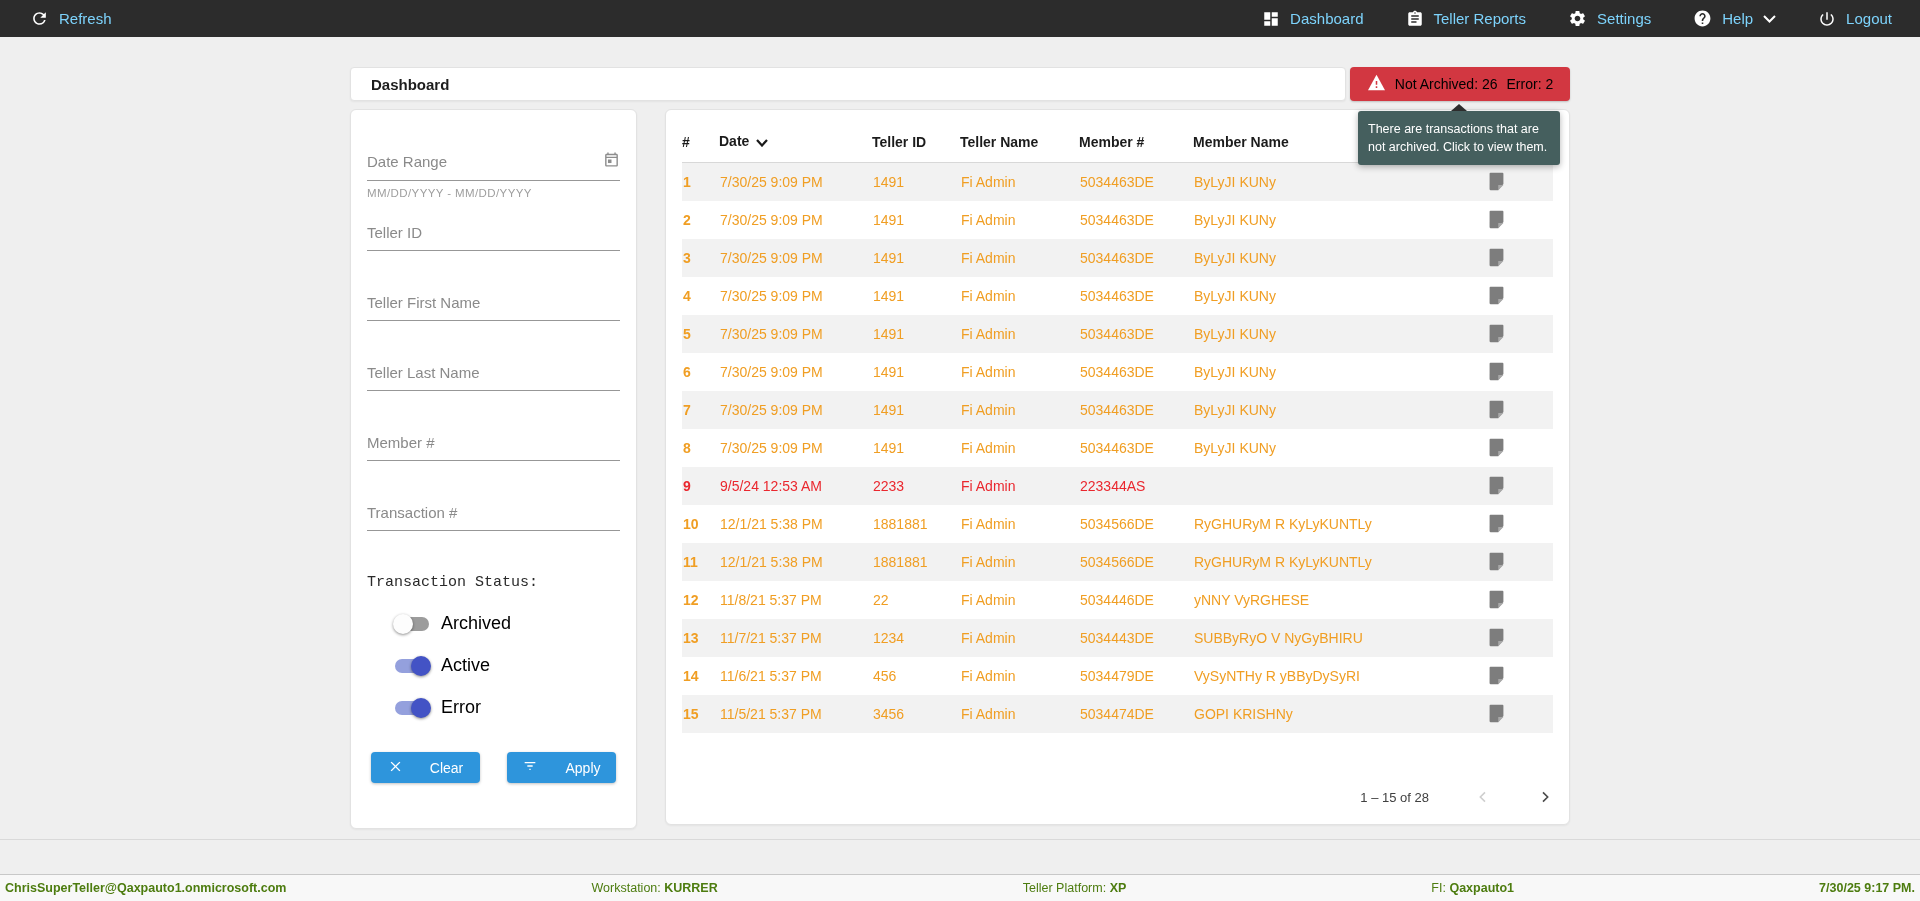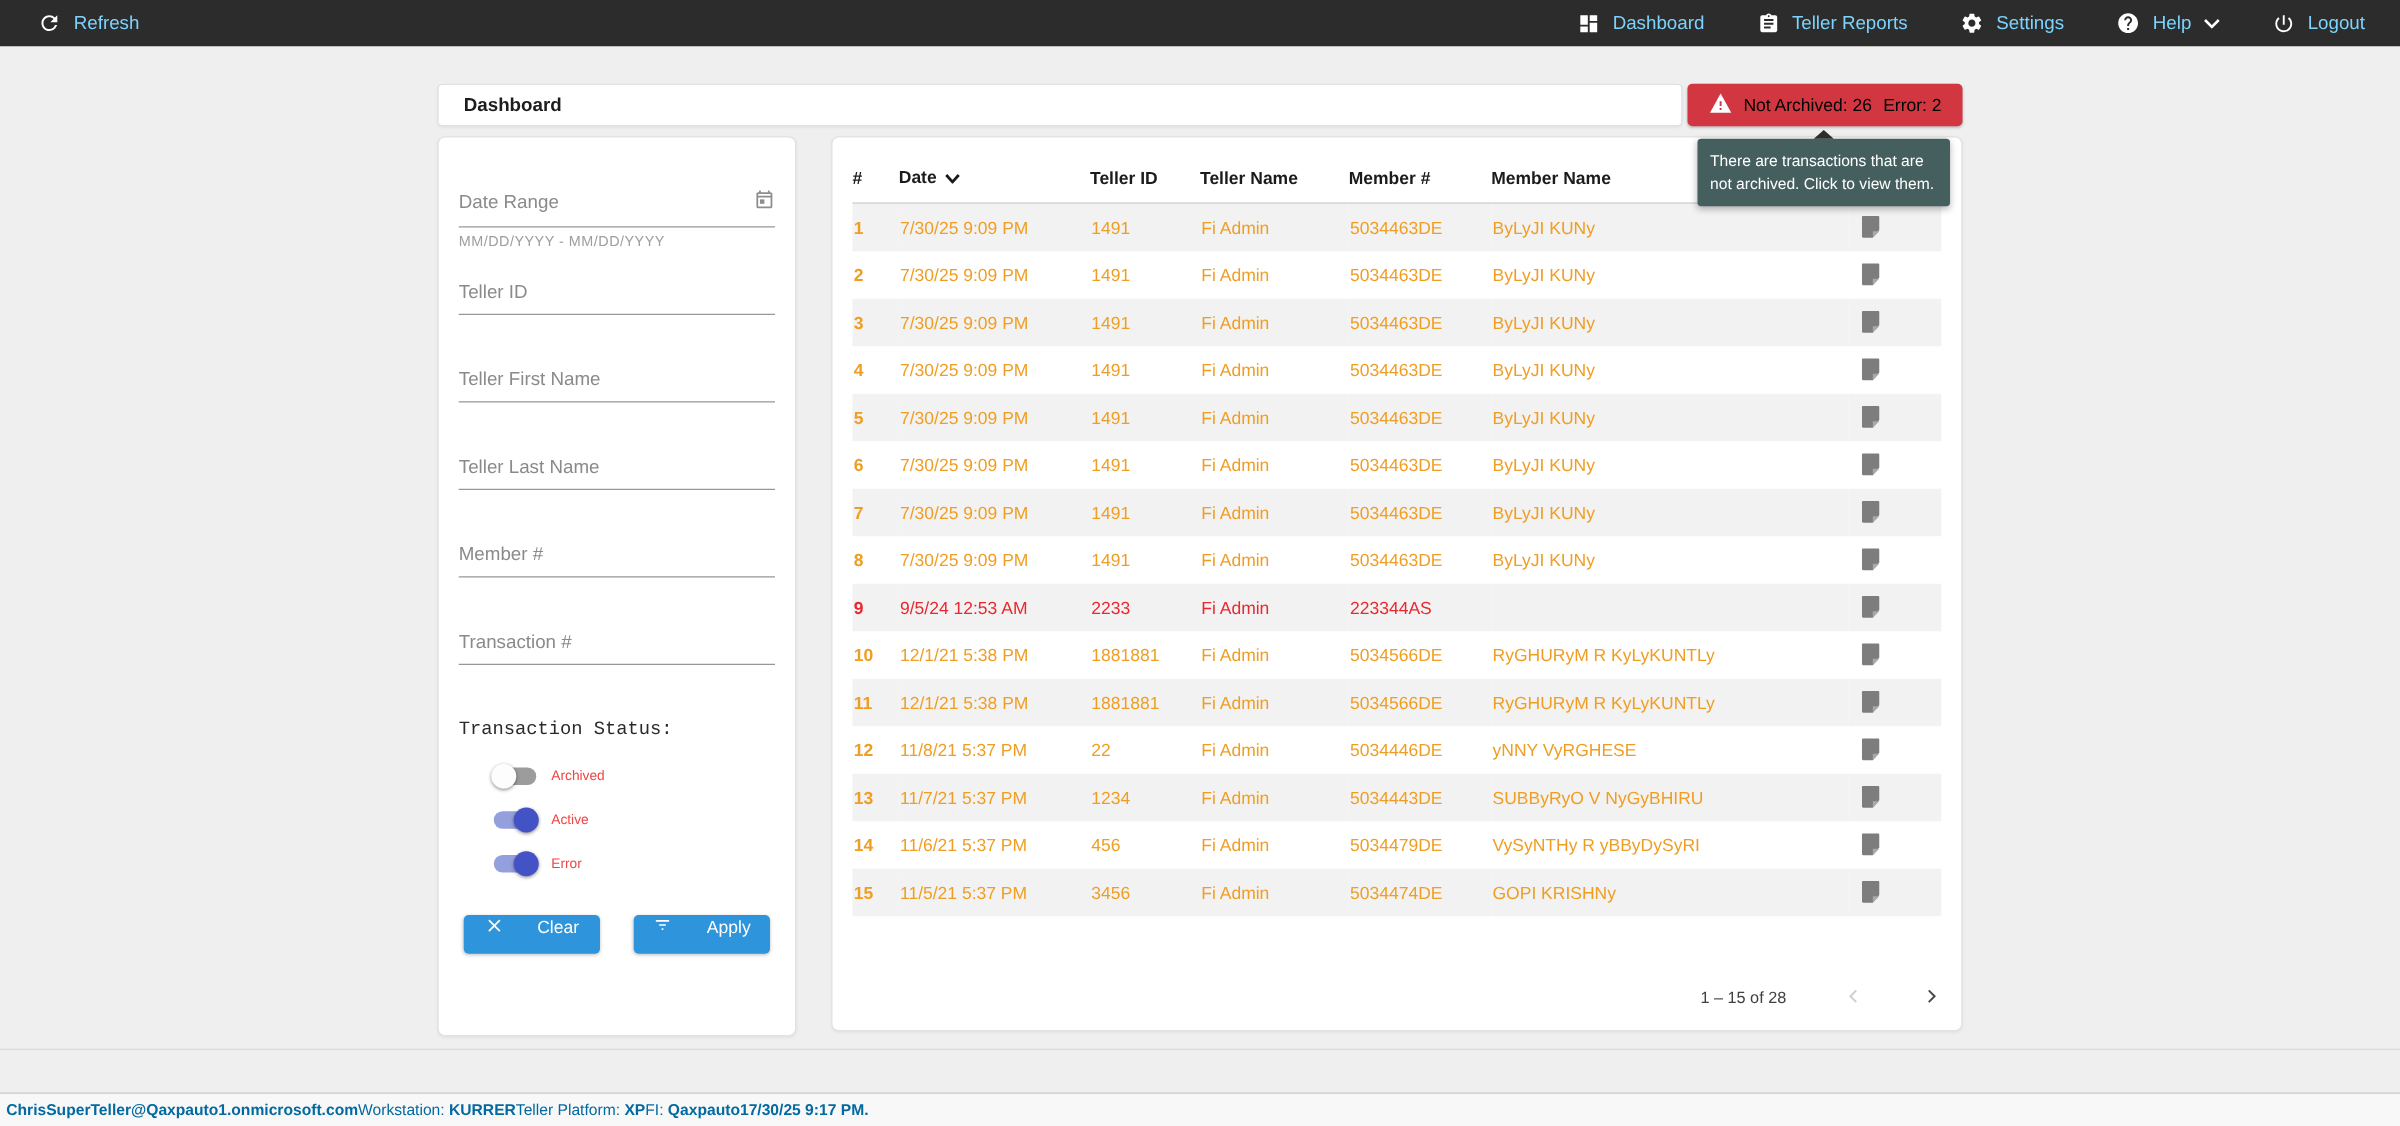--- a/index.html
+++ b/index.html
@@ -57,32 +57,32 @@
   }
   .field { margin-bottom:43px; cursor:text; }
   .field-line {
     display:flex; justify-content:space-between; align-items:center;
     color:#8a8a8a; font-size:15px; padding-bottom:9px; border-bottom:1px solid #979797;
   }
   .field .hint { font-size:11.5px; color:#9e9e9e; margin-top:6px; letter-spacing:.4px; }
   .field.with-hint { margin-bottom:25px; }
   .status-label { color:#2a2a2a; font-size:15px; margin:0 0 22px;font-family:Liberation Mono, monospace; }
   .toggle-row { display:flex; align-items:center; gap:12px; margin:0 0 21px 28px; cursor:pointer; }
-  .toggle-row .tlabel { font-size:11px; color:#ef4444; }
+  .toggle-row .tlabel { font-size:18px; color:#000000; }
   .switch { position:relative; width:34px; height:14px; border-radius:7px; background:#9c9c9c; flex:0 0 auto; }
   .switch .thumb {
     position:absolute; top:-3px; left:-2px; width:20px; height:20px; border-radius:50%;
     background:#fdfdfd; box-shadow:0 1px 3px rgba(0,0,0,.45);
   }
   .switch.on { background:#94a0dd; }
   .switch.on .thumb { left:auto; right:-2px; background:#4353c5; }
   .btn-row { display:flex; gap:27px; margin-top:34px; padding:0 4px; }
   .btn {
     flex:1; height:31px; background:#2e95dc; color:#fff; border:none; border-radius:4px;
-    font-size:14px; font-family:inherit; display:flex; align-items:flex-start; justify-content:center; gap:27px;
+    font-size:14px; font-family:inherit; display:flex; align-items:center; justify-content:center; gap:27px;
     box-shadow:0 1px 3px rgba(0,0,0,.25); cursor:pointer;
   }
 
   
   .table-card {
     flex:1; height:716px; background:#fff; border:1px solid #e2e2e2; border-radius:6px;
     padding:0 16px; position:relative; box-shadow:0 1px 2px rgba(0,0,0,.05);
   }
   table { width:100%; border-collapse:collapse; margin-top:15px; }
   th {
@@ -107,22 +107,22 @@
   }
   .pg-btn { margin-left:46px; cursor:pointer; display:flex; align-items:center; }
   .pg-btn.disabled { cursor:default; }
 
   .page-divider { border-bottom:1px solid #d9d9d9; margin-top:10px; }
 
   
   .footer {
     position:absolute; left:0; right:0; bottom:0; height:27px;
     background:#f8f8f8; border-top:1px solid #c8c8c8;
-    display:flex; align-items:center; 
-    padding:0 5px; font-size:12.5px; color:#0369a1;
+    display:flex; align-items:center; justify-content:space-between;
+    padding:0 5px; font-size:12.5px; color:#4d7c0f;
   }
   .footer b { font-weight:bold; }
   .footer .bold { font-weight:bold; }
 </style>
 </head>
 <body>
 
 <div class="navbar">
   <div class="nav-left">
     <div class="nav-item">

